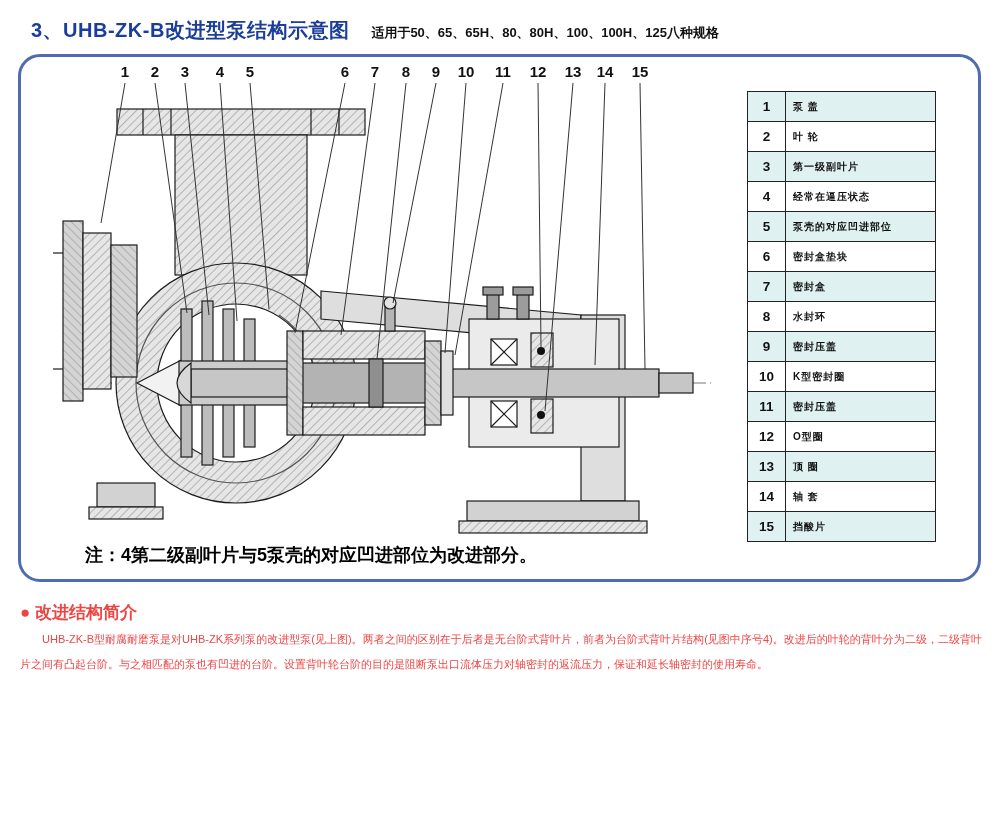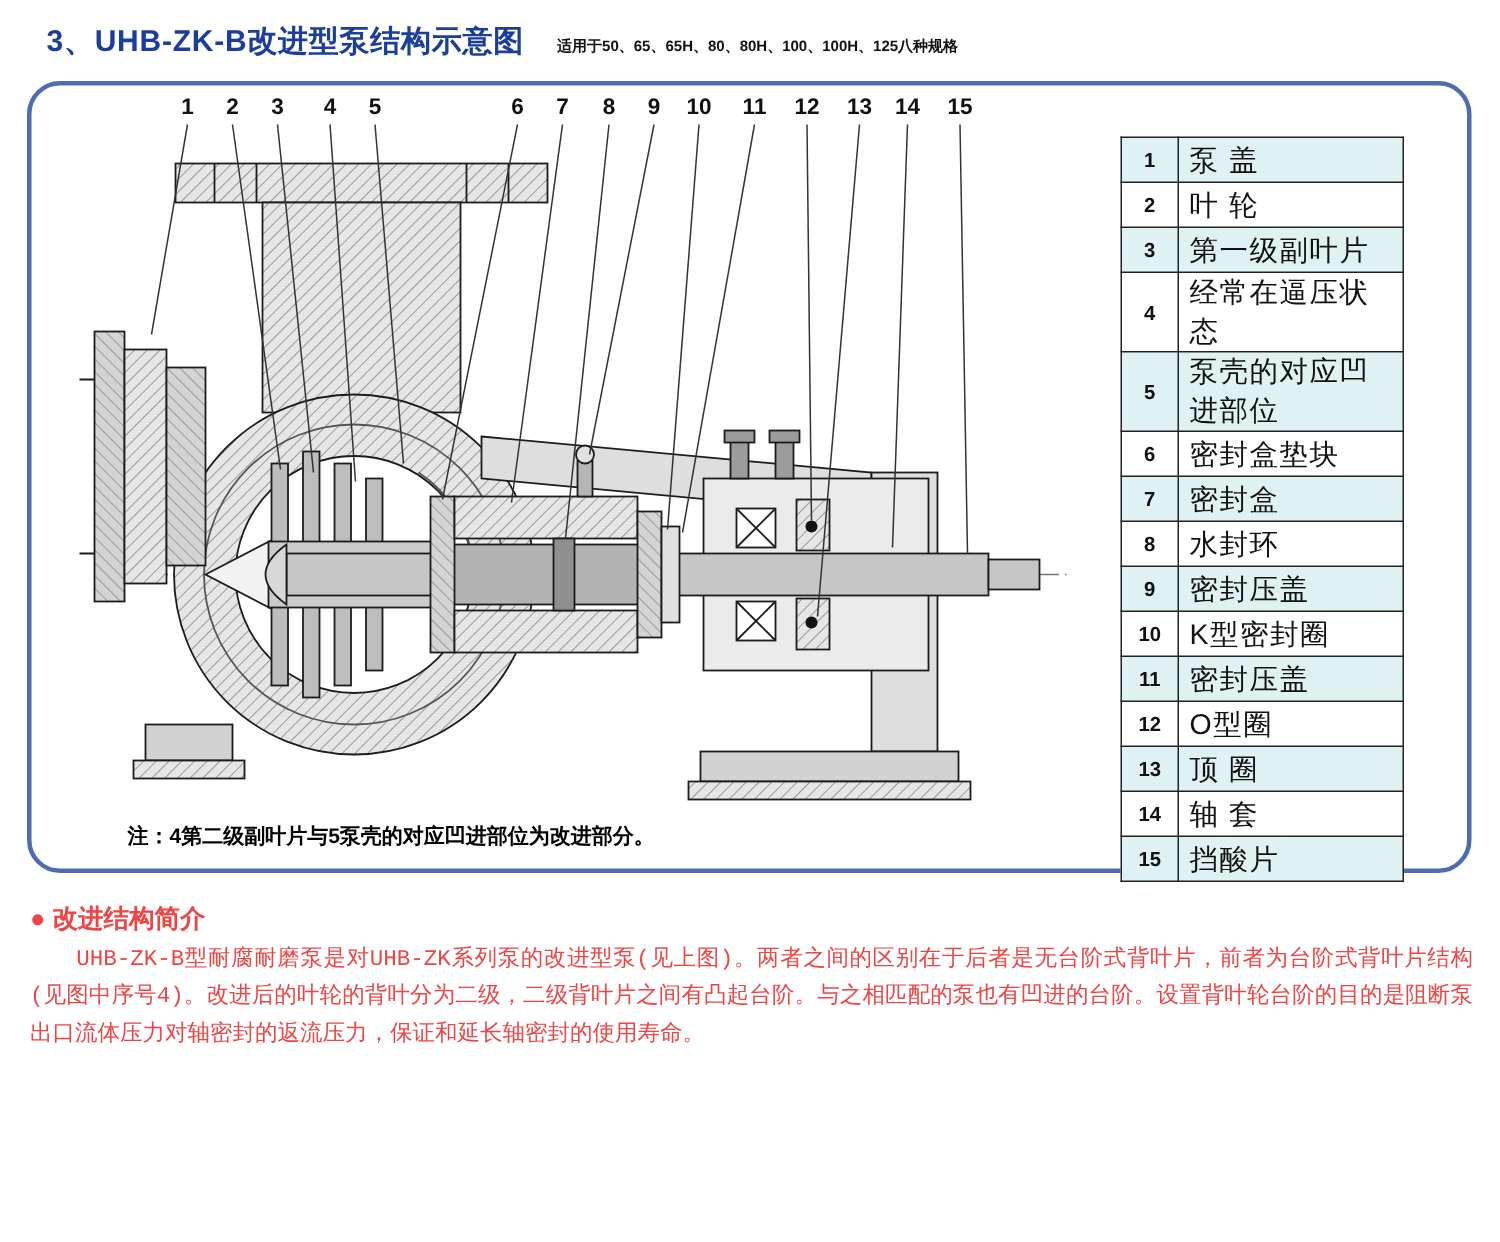--- a/index.html
+++ b/index.html
@@ -3,42 +3,42 @@
 <meta charset="utf-8">
 <style>
   * { margin:0; padding:0; box-sizing:border-box; }
   html,body { background:#ffffff; }
   body { width:1000px; height:828px; font-family:"Liberation Sans", sans-serif; position:relative; overflow:hidden; }
 
   .page { position:absolute; inset:0; background:#fff; }
 
   .header { position:absolute; left:31px; top:12px; display:flex; align-items:baseline; gap:22px; }
   .title { font-size:20px; font-weight:bold; color:#1c3e9b; letter-spacing:0.5px; }
-  .subtitle { font-size:10px; font-weight:bold; color:#111;margin-top:12px; }
+  .subtitle { font-size:13px; font-weight:bold; color:#111;margin-top:12px; }
 
   .diagram-box { position:absolute; left:18px; top:54px; width:963px; height:528px;
                  border:3px solid #4f6cb3; border-radius:22px; background:#fff; }
 
   .drawing { position:absolute; left:18px; top:6px; }
 
   .callout { position:absolute; top:6px; font-size:15px; font-weight:600; color:#111;
              transform:translateX(-50%); }
 
   .parts-table { position:absolute; left:726px; top:34px; border-collapse:collapse;
                  border:1.5px solid #222; background:#fff; }
   .parts-table td { border:1px solid #222; height:30px; padding:0 7px; color:#111; }
   .parts-table td.no { width:38px; text-align:center; font-size:13.5px; font-weight:700; }
-  .parts-table td.nm { width:150px; font-size:19px; font-weight:400; letter-spacing:1px; }
+  .parts-table td.nm { width:150px; font-size:10px; font-weight:700; letter-spacing:1px; }
   .parts-table tr:nth-child(odd) { background:#dff1f1; }
 
-  .note { position:absolute; left:64px; bottom:12px; font-size:14px; font-weight:bold; color:#000; }
+  .note { position:absolute; left:64px; bottom:12px; font-size:18px; font-weight:bold; color:#000; }
 
   .sections { position:absolute; left:20px; top:596px; width:962px; color:#ef4444; }
   .sections h2 { font-size:17px; font-weight:bold; margin:5px 0 3px; }
-  .sections p { font-size:15px; line-height:25px; text-align:justify; margin-bottom:5px;font-family:Liberation Mono, monospace; }
+  .sections p { font-size:11px; line-height:25px; text-align:justify; margin-bottom:5px; }
 </style>
 </head>
 <body>
 
 <div class="page">
 
   <div class="header">
     <div class="title">3、UHB-ZK-B改进型泵结构示意图</div>
     <div class="subtitle">适用于50、65、65H、80、80H、100、100H、125八种规格</div>
   </div>

